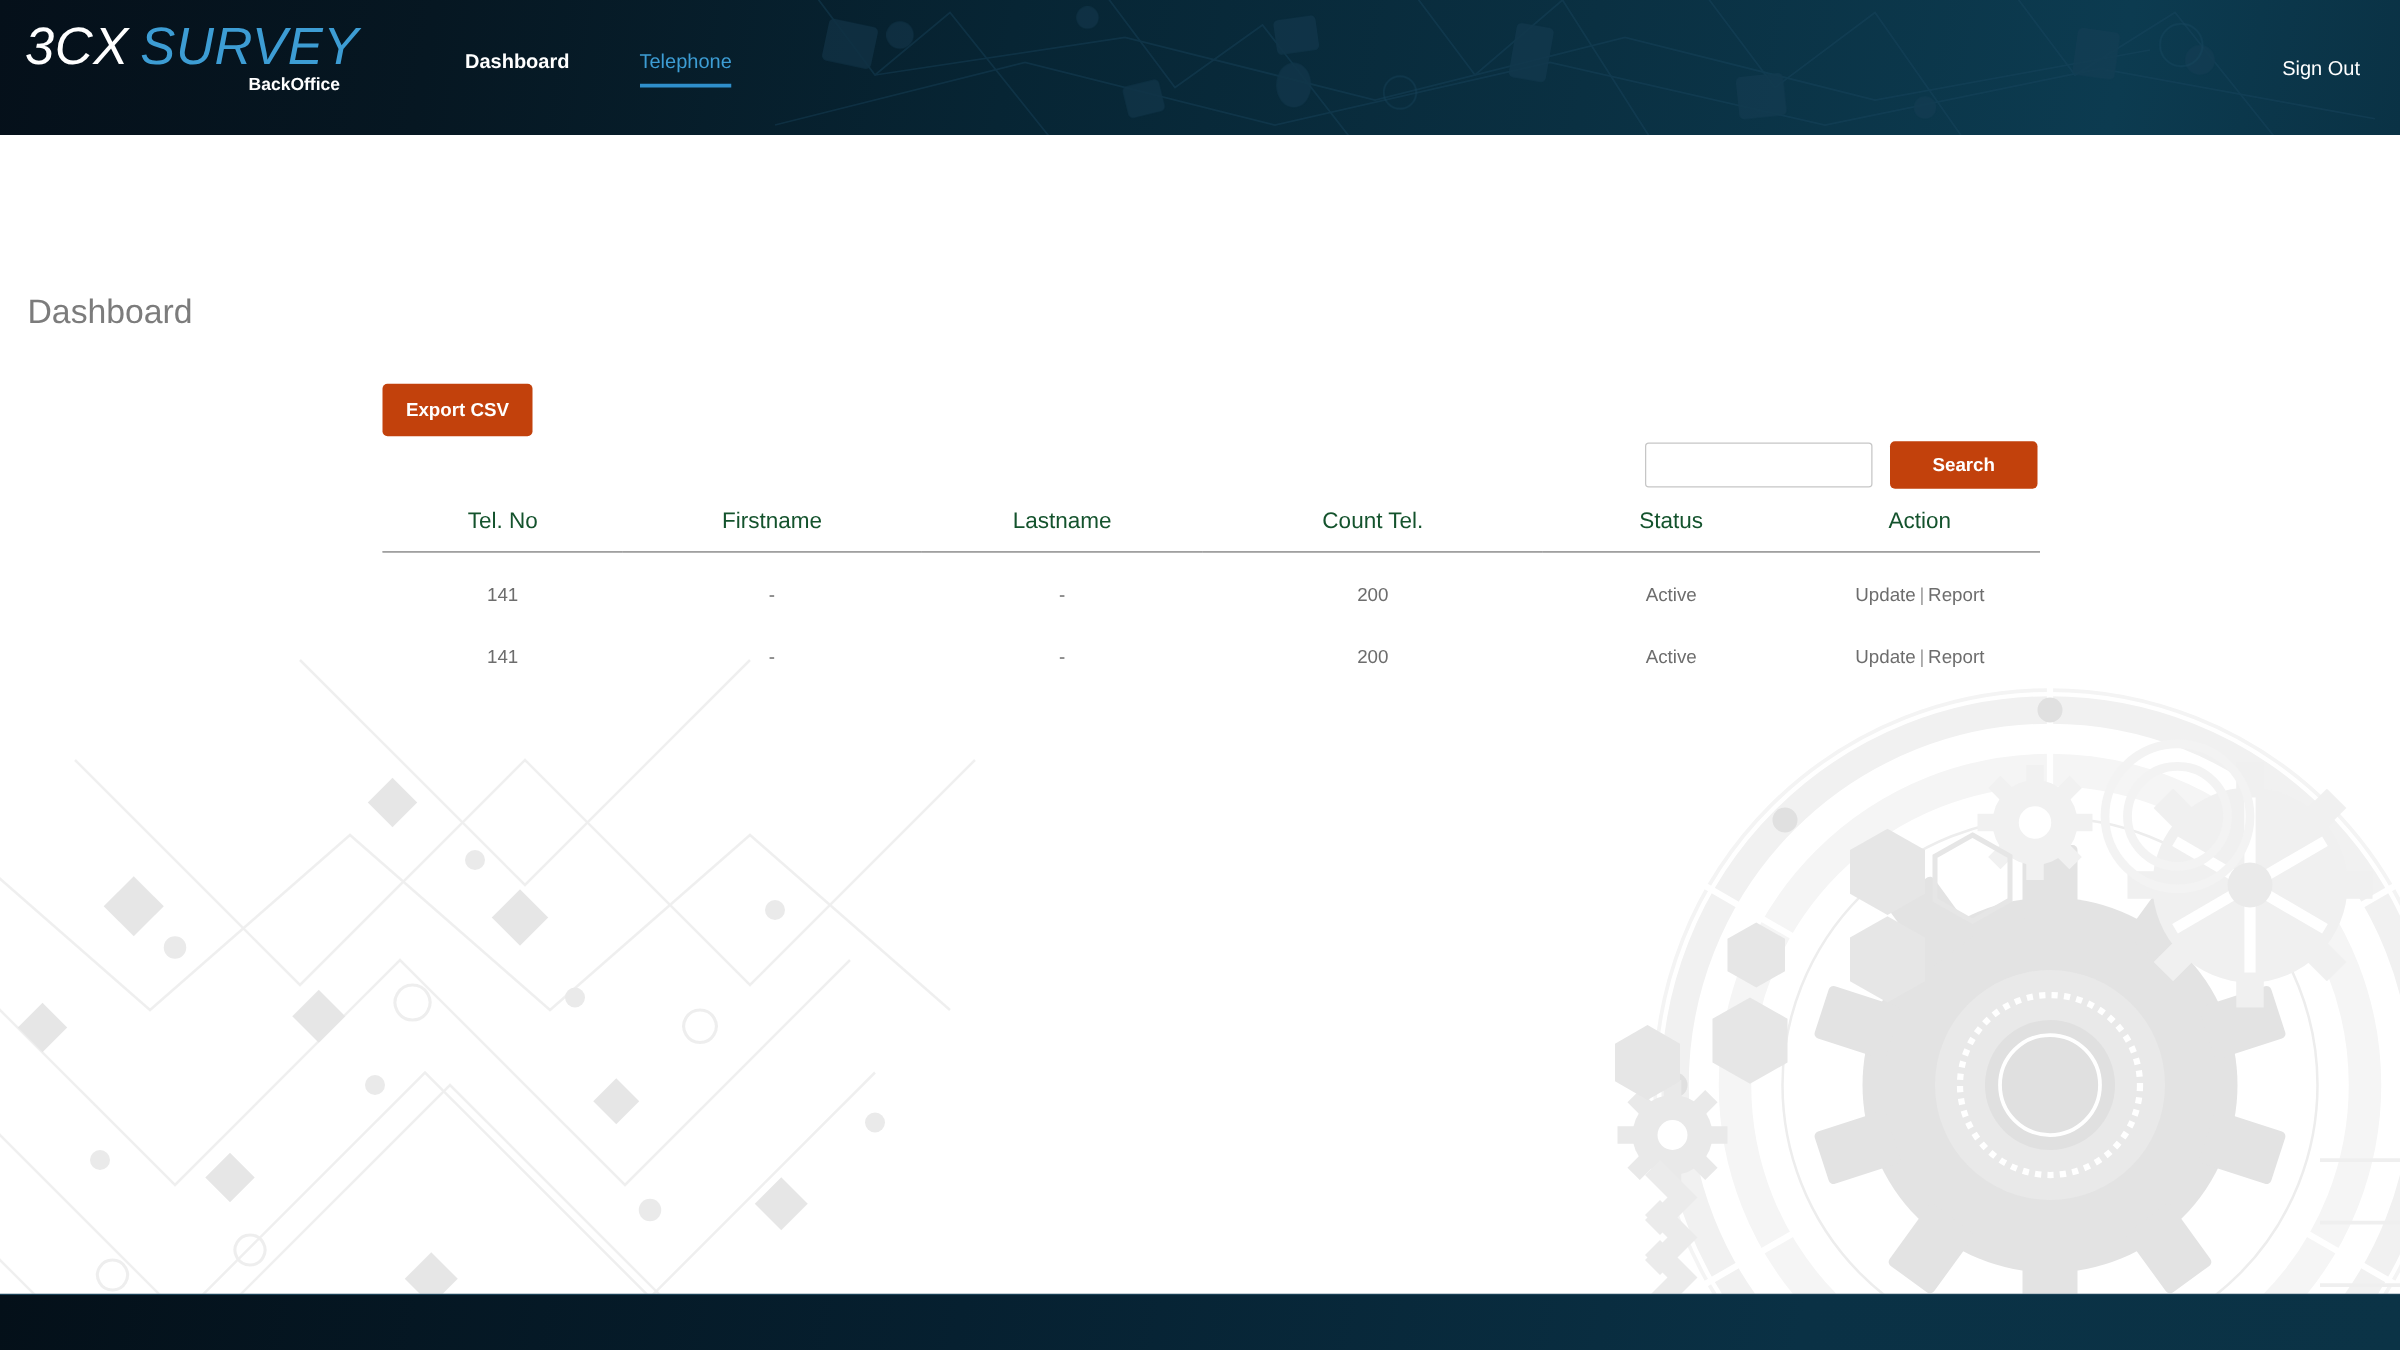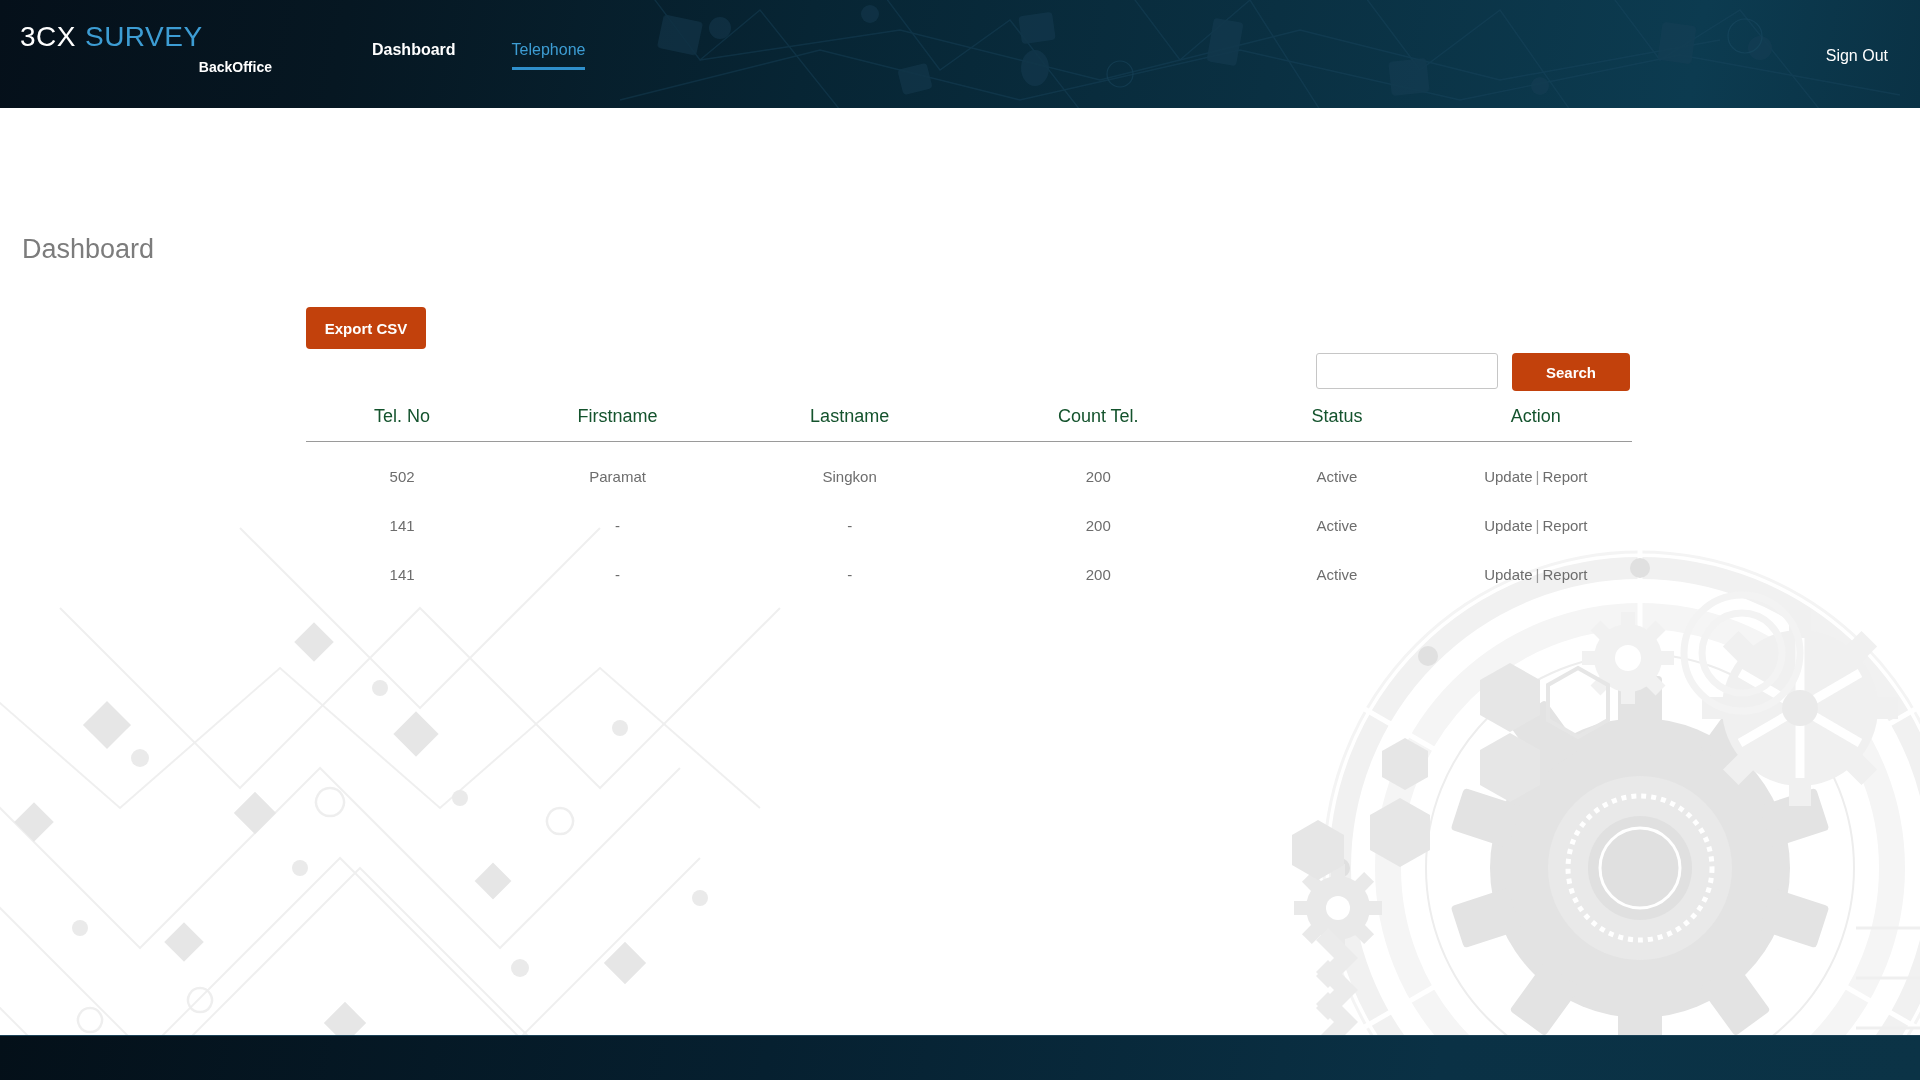--- a/index.html
+++ b/index.html
@@ -34,24 +34,25 @@
     height: 108px;
   }
 
   .logo {
     position: absolute;
     left: 20px;
     top: 14px;
     width: 300px;
   }
   .logo-main {
-    font-size: 28px;
+    font-size: 42px;
     letter-spacing: 0.5px;
     line-height: 46px;
     white-space: nowrap;
+    font-style: italic;
   }
   .logo-3cx {
     color: #ffffff;
     font-weight: 400;
   }
   .logo-survey {
     color: #3d9dd4;
     font-weight: 300;
     margin-left: 9px;
   }
@@ -145,21 +146,21 @@
     width: 120px;
     height: 42px;
     font-size: 15px;
   }
 
   .search-area {
     position: absolute;
     right: 290px;
     top: 245px;
     display: flex;
-    align-items: flex-start;
+    align-items: center;
     gap: 14px;
   }
   .search-input {
     width: 182px;
     height: 36px;
     border: 1px solid #c6c6c6;
     border-radius: 3px;
     background: #fff;
     font-size: 14px;
     padding: 0 8px;
@@ -467,30 +468,20 @@
         <tr>
           <th class="col-tel">Tel. No</th>
           <th class="col-first">Firstname</th>
           <th class="col-last">Lastname</th>
           <th class="col-count">Count Tel.</th>
           <th class="col-status">Status</th>
           <th class="col-action">Action</th>
         </tr>
       </thead>
       <tbody>
-        <tr>
-          <td>502</td>
-          <td>Paramat</td>
-          <td>Singkon</td>
-          <td>200</td>
-          <td>Active</td>
-          <td>
-            <a class="action-link">Update</a><span class="action-sep">|</span><a class="action-link">Report</a>
-          </td>
-        </tr>
         <tr>
           <td>141</td>
           <td>-</td>
           <td>-</td>
           <td>200</td>
           <td>Active</td>
           <td>
             <a class="action-link">Update</a><span class="action-sep">|</span><a class="action-link">Report</a>
           </td>
         </tr>

